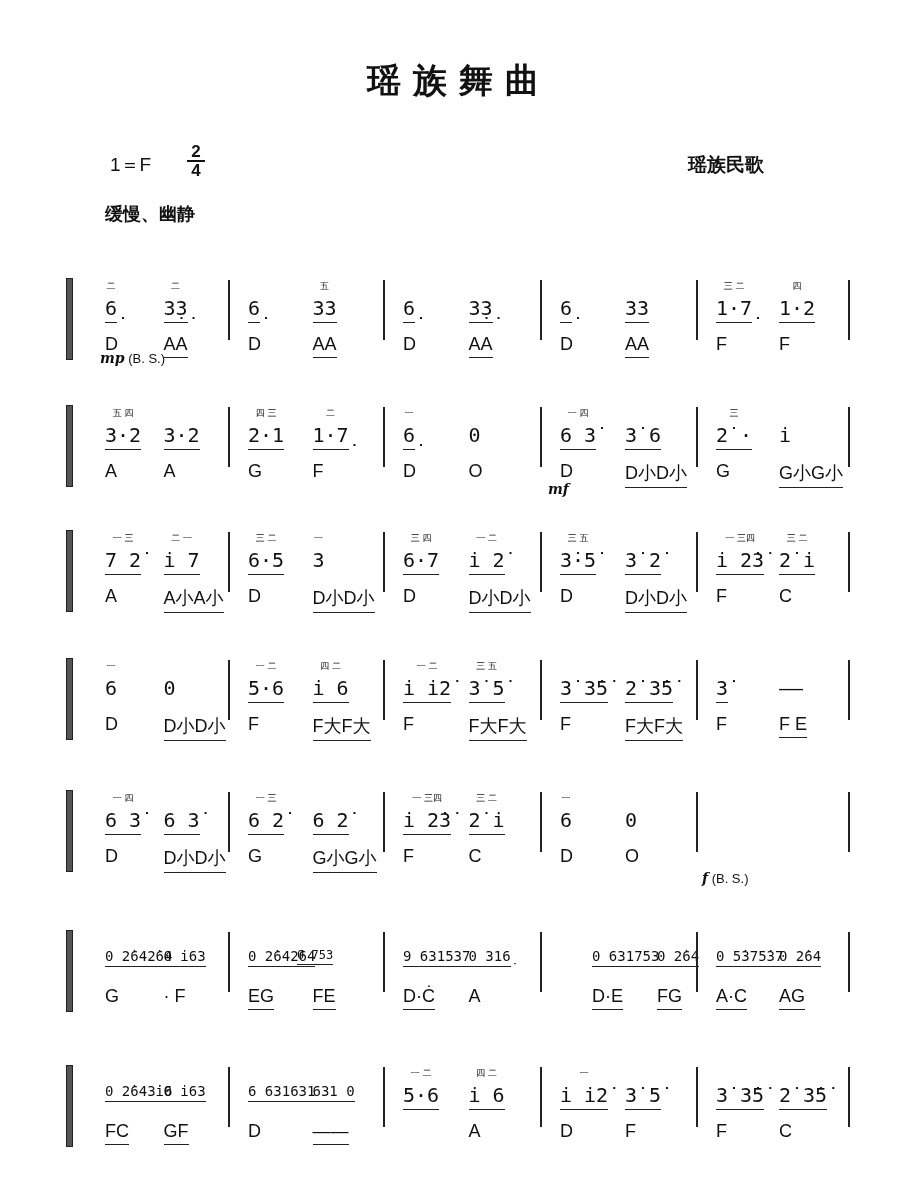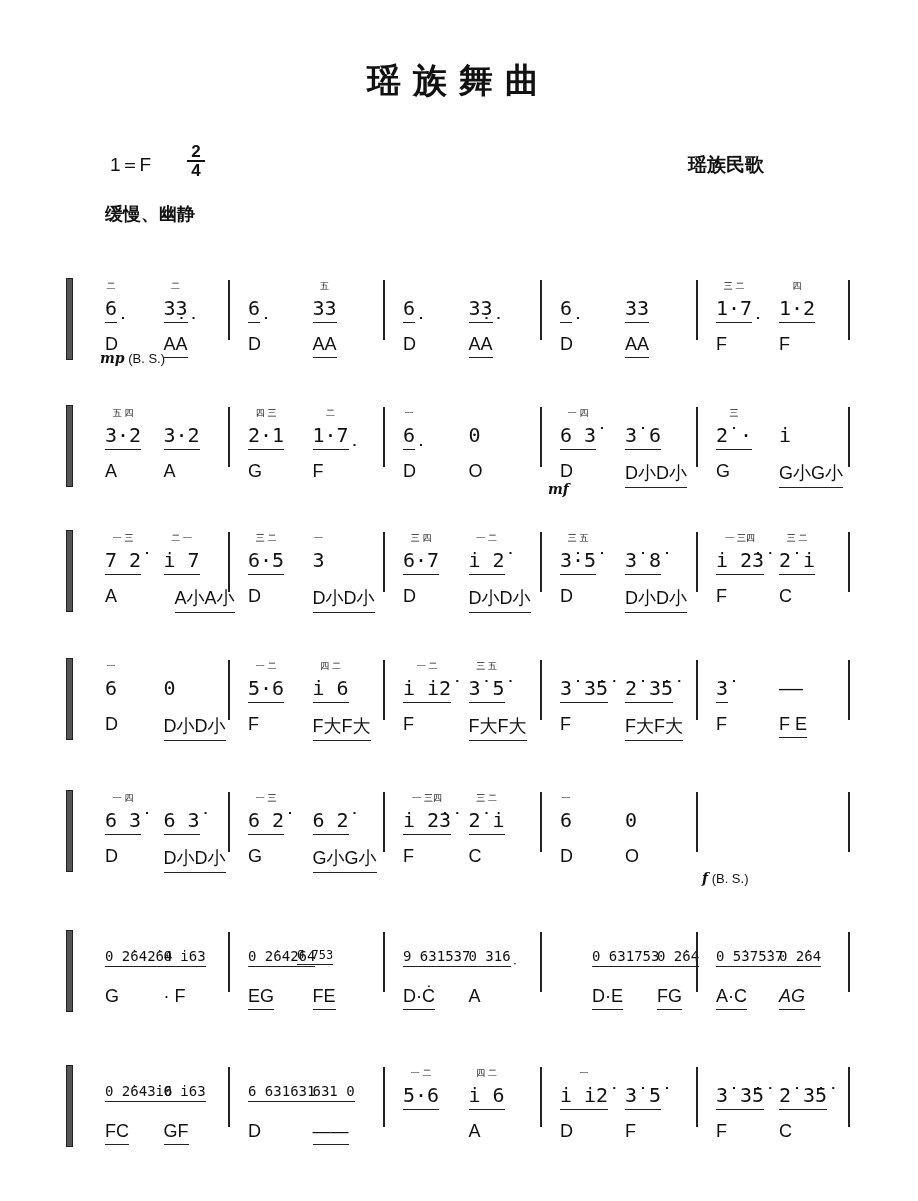--- a/index.html
+++ b/index.html
@@ -160,21 +160,21 @@
     </div>
     <div class="system" style="top: 530px;">
       <div class="bracket"></div>
       <div class="measure" style="left: 95px; width: 129px;">
         <div class="melody">
           <span class="beat u1" style="left: 10px;">7 2̇<span class="fing">一 三</span></span>
           <span class="beat u1" style="left: 68.5px;">i 7<span class="fing">二 一</span></span>
         </div>
         <div class="bass">
           <span class="beat" style="left: 10px;">A</span>
-          <span class="beat u1" style="left: 68.5px; margin-left: 11px;">A小A小</span>
+          <span class="beat u1" style="left: 68.5px;">A小A小</span>
         </div>
       </div>
       <div class="barline" style="left: 228px;"></div>
       <div class="measure" style="left: 238px; width: 141px;">
         <div class="melody">
           <span class="beat u1" style="left: 10px;">6·5<span class="fing">三 二</span></span>
           <span class="beat" style="left: 74.5px;">3<span class="fing">一</span></span>
         </div>
         <div class="bass">
           <span class="beat" style="left: 10px;">D</span>
@@ -189,21 +189,21 @@
         </div>
         <div class="bass">
           <span class="beat" style="left: 10px;">D</span>
           <span class="beat u1" style="left: 75.5px;">D小D小</span>
         </div>
       </div>
       <div class="barline" style="left: 540px;"></div>
       <div class="measure" style="left: 550px; width: 142px;">
         <div class="melody">
           <span class="beat u1" style="left: 10px;">3̇·5̇<span class="fing">三 五</span></span>
-          <span class="beat u1" style="left: 75px;">3̇ 8̇</span>
+          <span class="beat u1" style="left: 75px;">3̇ 2̇</span>
         </div>
         <div class="bass">
           <span class="beat" style="left: 10px;">D</span>
           <span class="beat u1" style="left: 75px;">D小D小</span>
         </div>
       </div>
       <div class="barline" style="left: 696px;"></div>
       <div class="measure" style="left: 706px; width: 138px;">
         <div class="melody">
           <span class="beat u1" style="left: 10px;">i 2̇3̇<span class="fing">一 三四</span></span>
@@ -369,21 +369,21 @@
         </div>
       </div>
       <div class="barline" style="left: 696px;"></div>
       <div class="measure" style="left: 706px; width: 138px;">
         <div class="melody">
           <span class="beat u1" style="left: 10px; font-size: 14px;">0 5̇375̇37</span>
           <span class="beat u1" style="left: 73px; font-size: 14px;">0 2̇64</span>
         </div>
         <div class="bass">
           <span class="beat u1" style="left: 10px;">A·C</span>
-          <span class="beat u1" style="left: 73px; font-style: italic;">AG</span>
+          <span class="beat u1" style="left: 73px;">AG</span>
         </div>
       </div>
       <div class="barline" style="left: 848px;"></div>
     </div>
     <div class="system" style="top: 1065px;">
       <div class="bracket"></div>
       <div class="measure" style="left: 95px; width: 129px;">
         <div class="melody">
           <span class="beat u1" style="left: 10px; font-size: 14px;">0 2̇643̇i6</span>
           <span class="beat u1" style="left: 68.5px; font-size: 14px;">0 i63</span>

